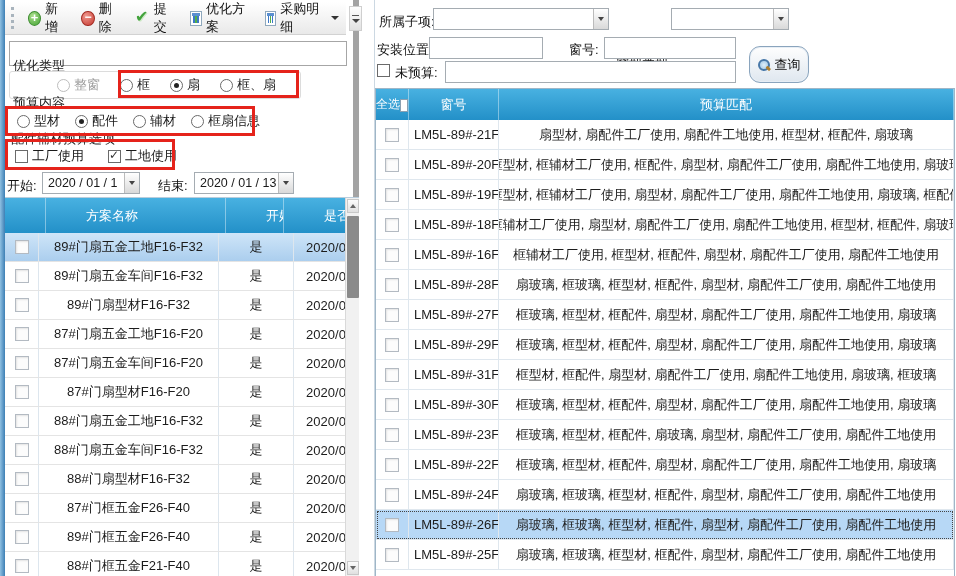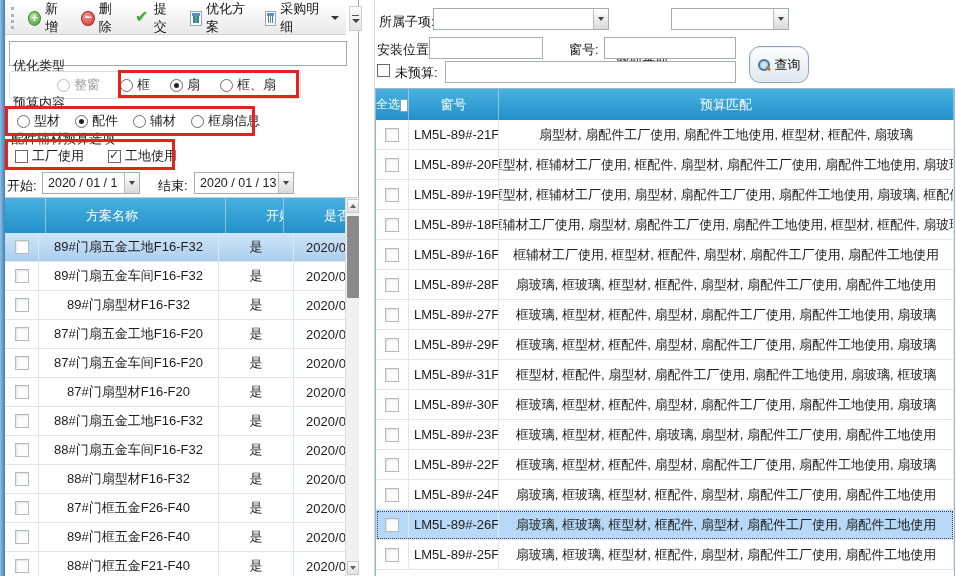--- a/index.html
+++ b/index.html
@@ -6,21 +6,21 @@
   html,body { width:956px; height:576px; overflow:hidden; }
   body { font-family:"Liberation Sans","DejaVu Sans",sans-serif; background:#fff; }
   .app { position:relative; width:956px; height:576px; background:#fff; overflow:hidden; }
 
   
   .edge { position:absolute; left:0; top:0; width:5px; height:576px;
           background:linear-gradient(90deg,#8fc0e2,#3d7fb4); }
 
   
   .lp { position:absolute; left:5px; top:0; width:354px; height:571px; background:#fff;
-        border-right:1px solid #a3a3a3; }
+        border-right:6px solid #a3a3a3; }
 
   .tbar { position:absolute; left:0; top:2px; width:341px; height:33px;
           background:linear-gradient(#ffffff,#e9e9e9); border-bottom:1px solid #d2d2d2;
           display:flex; align-items:center; padding-left:6px; }
   .grip { width:4px; height:22px; border-left:3px dotted #a9b4bd; margin-right:6px; }
   .tb-items { display:flex; align-items:center; }
   .tb-item { display:flex; align-items:center; gap:4px; padding:4px 7px; font-size:13px; color:#111; cursor:default; }
   .ic-add-circle { width:15px; height:15px; border-radius:50%;
       background:radial-gradient(circle at 35% 30%,#aadf8b,#4aא3f,#46a436); background:radial-gradient(circle at 35% 30%,#aadf8b,#46a436);
       position:relative; border:1px solid #3b8a2e; }

